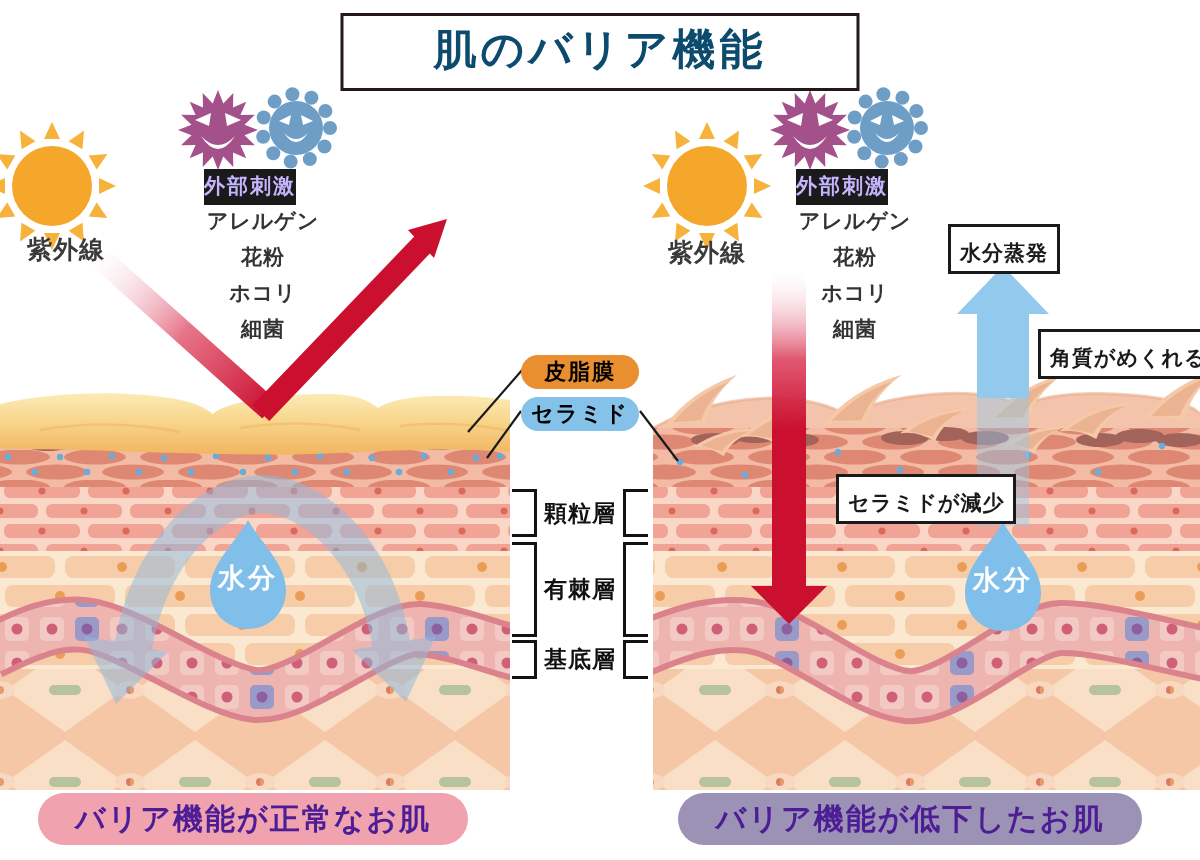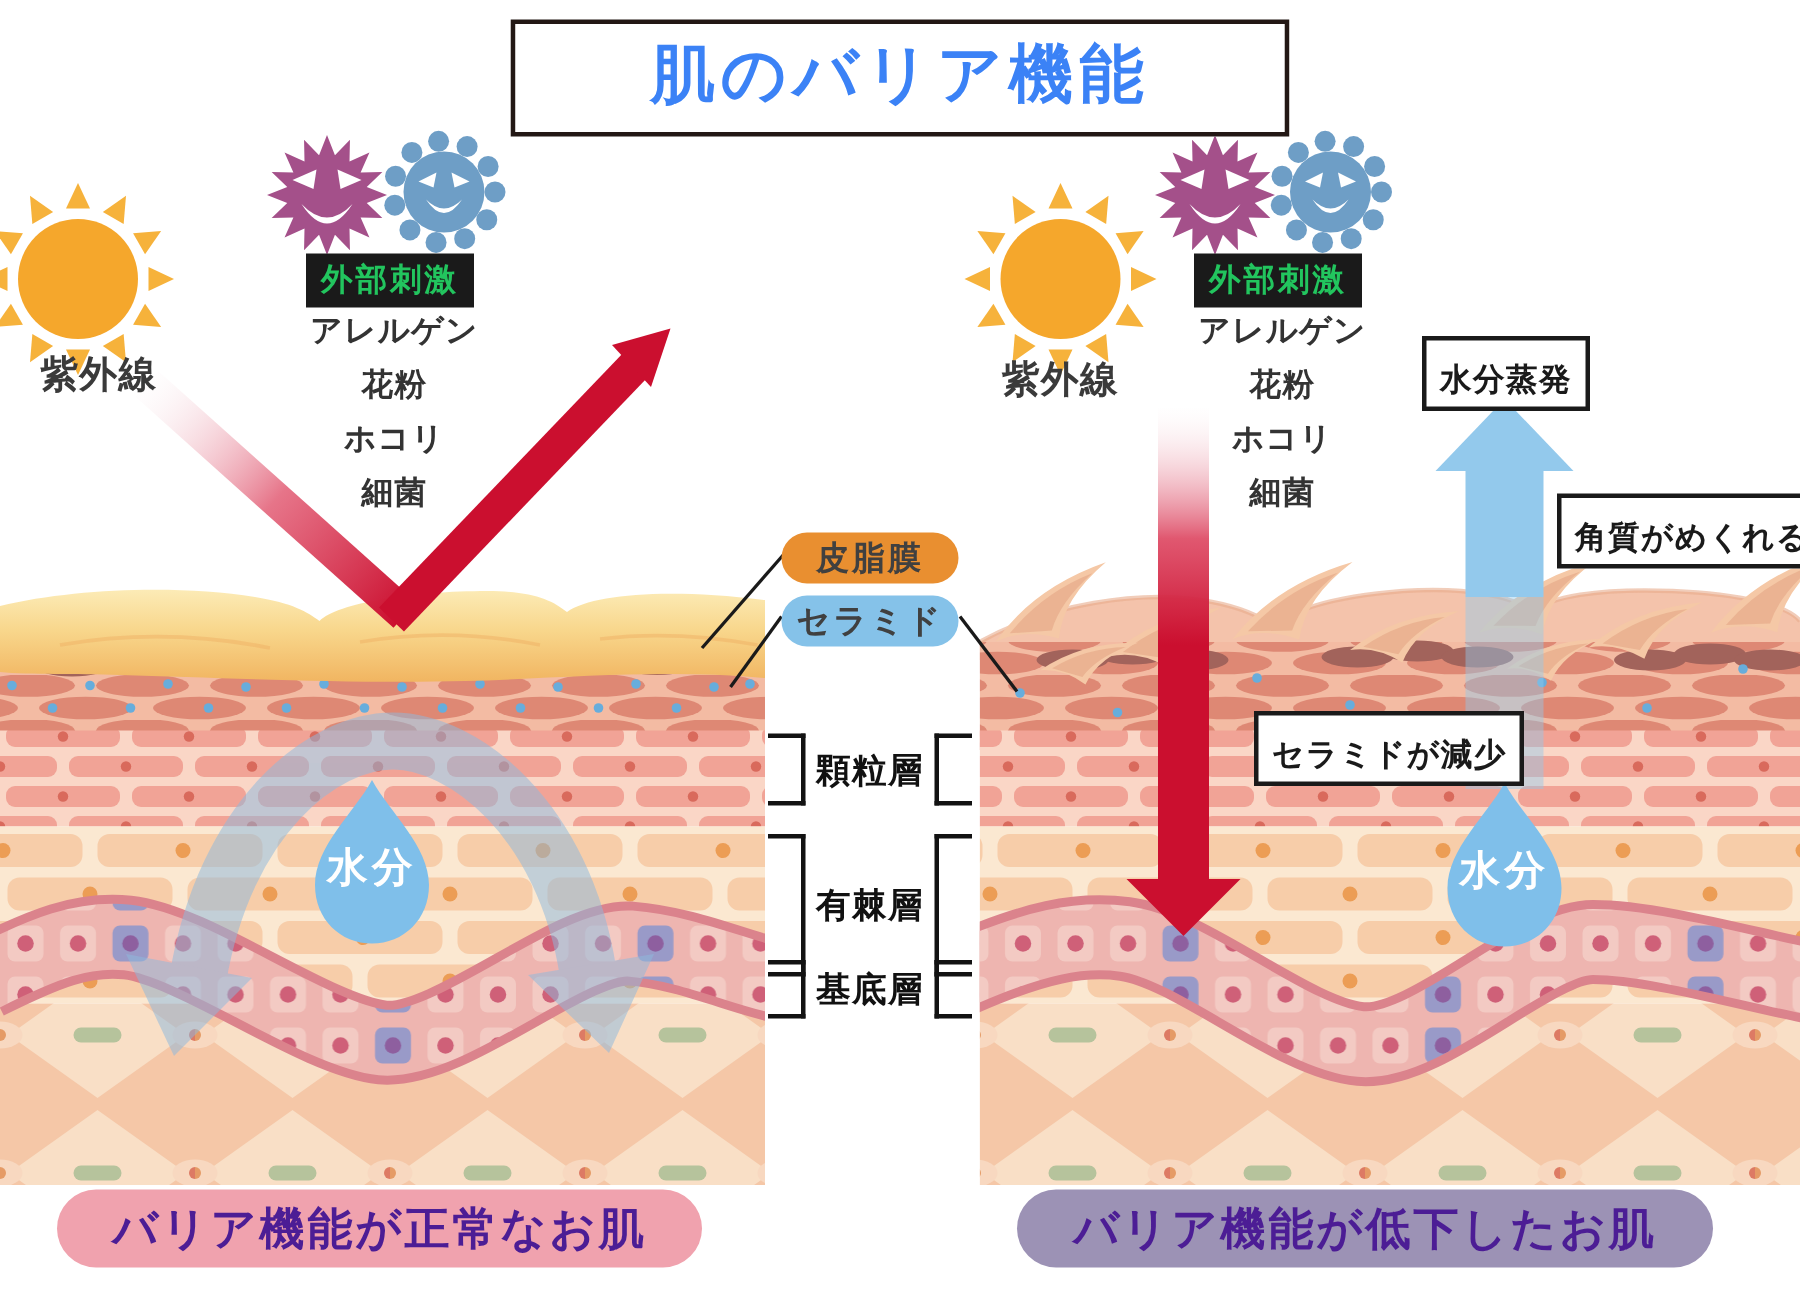--- a/index.html
+++ b/index.html
@@ -1,26 +1,26 @@
 <!DOCTYPE html>
 <html><head>
 <meta charset="utf-8">
 <style>
   html,body{margin:0;padding:0;background:#fff;}
   .stage{position:relative;width:1200px;height:860px;background:#fff;overflow:hidden;
          font-family:"Liberation Sans","DejaVu Sans",sans-serif;}
   .art{position:absolute;left:0;top:0;width:1200px;height:860px;}
   .abs{position:absolute;}
   .title-box{top:13px;left:50%;transform:translateX(-50%);border:3px solid #231815;background:#fff;
-             padding:5px 90px 9px;font-size:43px;font-weight:700;letter-spacing:4px;color:#3b82f6;white-space:nowrap;}
+             padding:5px 90px 9px;font-size:43px;font-weight:700;letter-spacing:4px;color:#0c4a6e;white-space:nowrap;}
   .uv-label{font-size:25px;font-weight:700;color:#3a3a3a;text-align:center;letter-spacing:1px;}
-  .stim-box{background:#1a1a1a;color:#22c55e;font-size:21px;font-weight:700;padding:3px 10px 5px;letter-spacing:2px;white-space:nowrap;}
+  .stim-box{background:#1a1a1a;color:#c4b5fd;font-size:21px;font-weight:700;padding:3px 0 5px;letter-spacing:2px;white-space:nowrap;}
   .stim-list{width:190px;text-align:center;}
   .stim-item{font-size:21px;font-weight:700;color:#333;height:36px;line-height:36px;letter-spacing:1px;}
-  .pill{width:118px;height:34px;border-radius:17px;color:#404040;font-size:22px;font-weight:700;
+  .pill{width:118px;height:34px;border-radius:17px;color:#000000;font-size:22px;font-weight:700;
         text-align:center;line-height:34px;letter-spacing:2px;}
   .pill-sebum{background:#E98F30;}
   .pill-ceramide{background:#85C2E9;}
   .layer-row{position:absolute;left:512px;width:136px;display:flex;justify-content:space-between;align-items:center;}
   .brk{width:22px;align-self:stretch;}
   .brk-l{border:3px solid #121212;border-left:none;}
   .brk-r{border:3px solid #121212;border-right:none;}
   .layer-label{font-size:23px;font-weight:700;color:#111;white-space:nowrap;letter-spacing:1px;}
   .note-box{background:#fff;border:3px solid #1a1a1a;color:#1a1a1a;font-size:21px;font-weight:700;
             padding:12px 9px 4px;white-space:nowrap;letter-spacing:1px;}
@@ -336,21 +336,21 @@
 </div>
 
 <div class="abs pill pill-sebum" style="left:521px;top:355px;">皮脂膜</div>
 <div class="abs pill pill-ceramide" style="left:521px;top:397px;">セラミド</div>
 
 <div class="layer-row" style="top:489px;height:48px;text-align:center;">
   <div class="brk brk-l"></div>
   <div class="layer-label">顆粒層</div>
   <div class="brk brk-r"></div>
 </div>
-<div class="layer-row" style="top:556px;height:95px;text-align:center;">
+<div class="layer-row" style="top:542px;height:95px;text-align:center;">
   <div class="brk brk-l"></div>
   <div class="layer-label">有棘層</div>
   <div class="brk brk-r"></div>
 </div>
 <div class="layer-row" style="top:640px;height:39px;">
   <div class="brk brk-l"></div>
   <div class="layer-label">基底層</div>
   <div class="brk brk-r"></div>
 </div>
 

